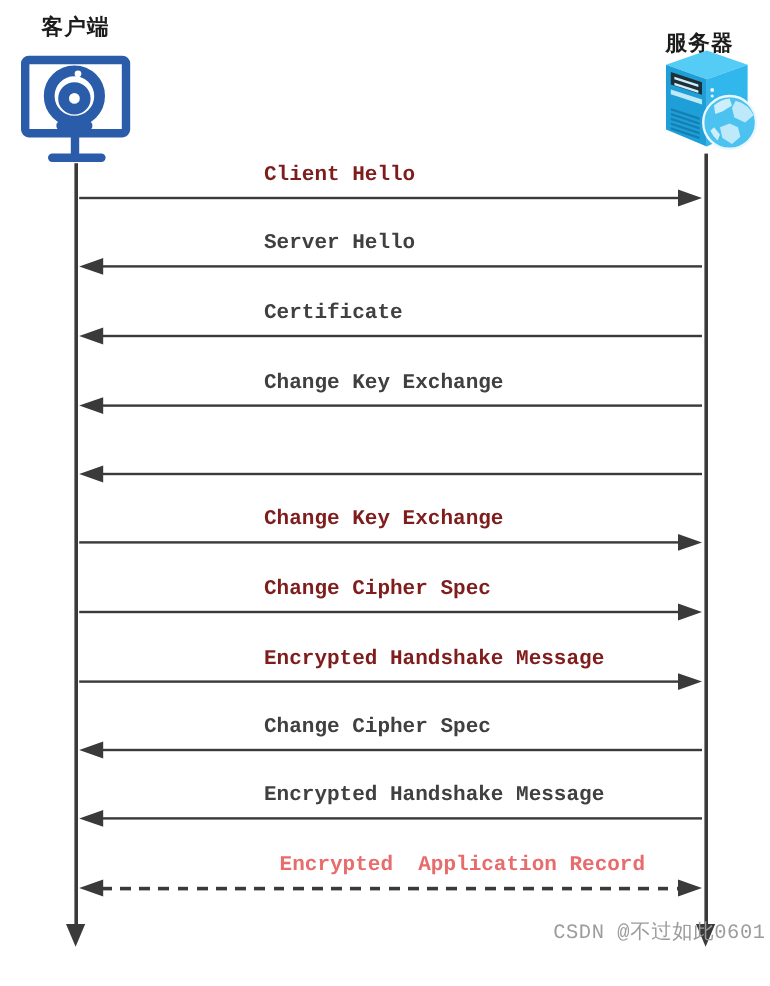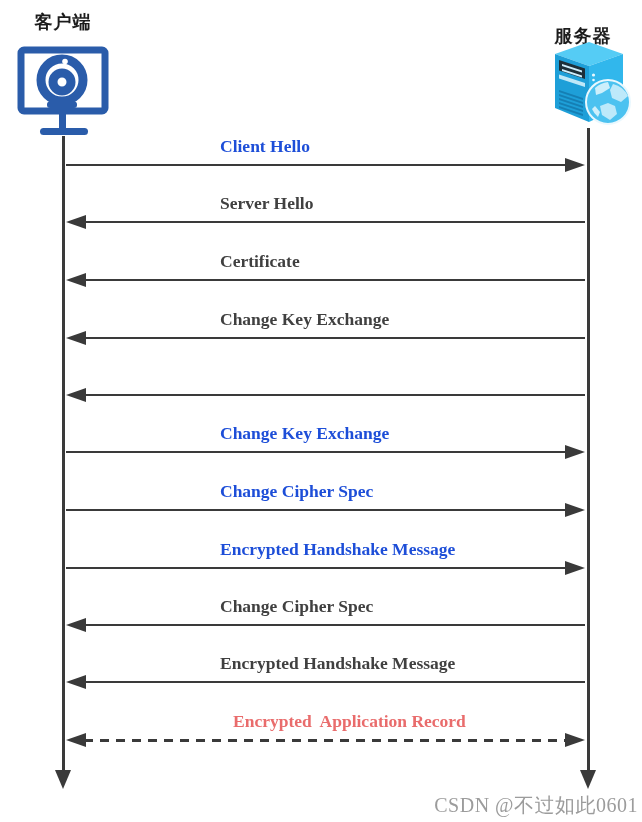--- a/index.html
+++ b/index.html
@@ -1,18 +1,18 @@
 <!DOCTYPE html>
 <html><head>
 <meta charset="utf-8">
 <style>
   html,body{margin:0;padding:0;background:#ffffff;}
   .stage{
     position:relative;width:642px;height:822px;background:#ffffff;overflow:hidden;
-    font-family:Liberation Serif, serif;
+    font-family:Liberation Mono, monospace;
   }
   .actor-label{
     position:absolute;width:120px;text-align:center;
     font-size:18px;font-weight:bold;color:#1c1c1c;letter-spacing:1px;
   }
   .actor-label.client{left:3px;top:10px;}
   .actor-label.server{left:523px;top:12px;margin-top:12px;}
   .actor-icon{position:absolute;}
   .icon-client{left:14px;top:42px;}
   .icon-server{left:543px;top:34px;}
@@ -25,41 +25,41 @@
     border-left:8px solid transparent;border-right:8px solid transparent;
     border-top:19px solid #3a3a3a;
   }
   .lifeline-head.client{left:55px;top:770px;}
   .lifeline-head.server{left:580px;top:770px;}
 
   .msg-label{
     position:absolute;left:220px;height:24px;
     font-size:17.5px;font-weight:bold;white-space:pre;
   }
-  .c-blue{color:#1d4ed8;}
+  .c-blue{color:#7f1d1d;}
   .c-green{color:#404040;}
   .c-red{color:#e96c6c;margin-left:13px;}
 
   .arrow{position:absolute;left:66px;width:519px;height:16px;}
   .arrow .line{
     position:absolute;top:6.75px;height:2.5px;left:0;right:0;background:#3a3a3a;
   }
   .arrow.to-server .line{right:16px;}
   .arrow.to-client .line{left:16px;}
   .arrow .head{position:absolute;top:1px;width:0;height:0;
     border-top:7px solid transparent;border-bottom:7px solid transparent;}
   .arrow .head.r{right:0;border-left:20px solid #3a3a3a;}
   .arrow .head.l{left:0;border-right:20px solid #3a3a3a;}
   .arrow.dashed .line{
     top:6.5px;height:3px;left:18px;right:18px;background:
     repeating-linear-gradient(to right,#3a3a3a 0 9px,transparent 9px 16px);
   }
   .watermark{
-    position:absolute;right:4px;top:792px;
-    font-size:20px;color:#9c9c9c;letter-spacing:0.5px;
+    position:absolute;right:4px;top:765px;
+    font-size:17px;color:#9c9c9c;letter-spacing:0.5px;
   }
 </style>
 </head>
 <body>
 
 <div class="stage">
 
   <div class="actor-label client">客户端</div>
   <div class="actor-label server">服务器</div>
 

